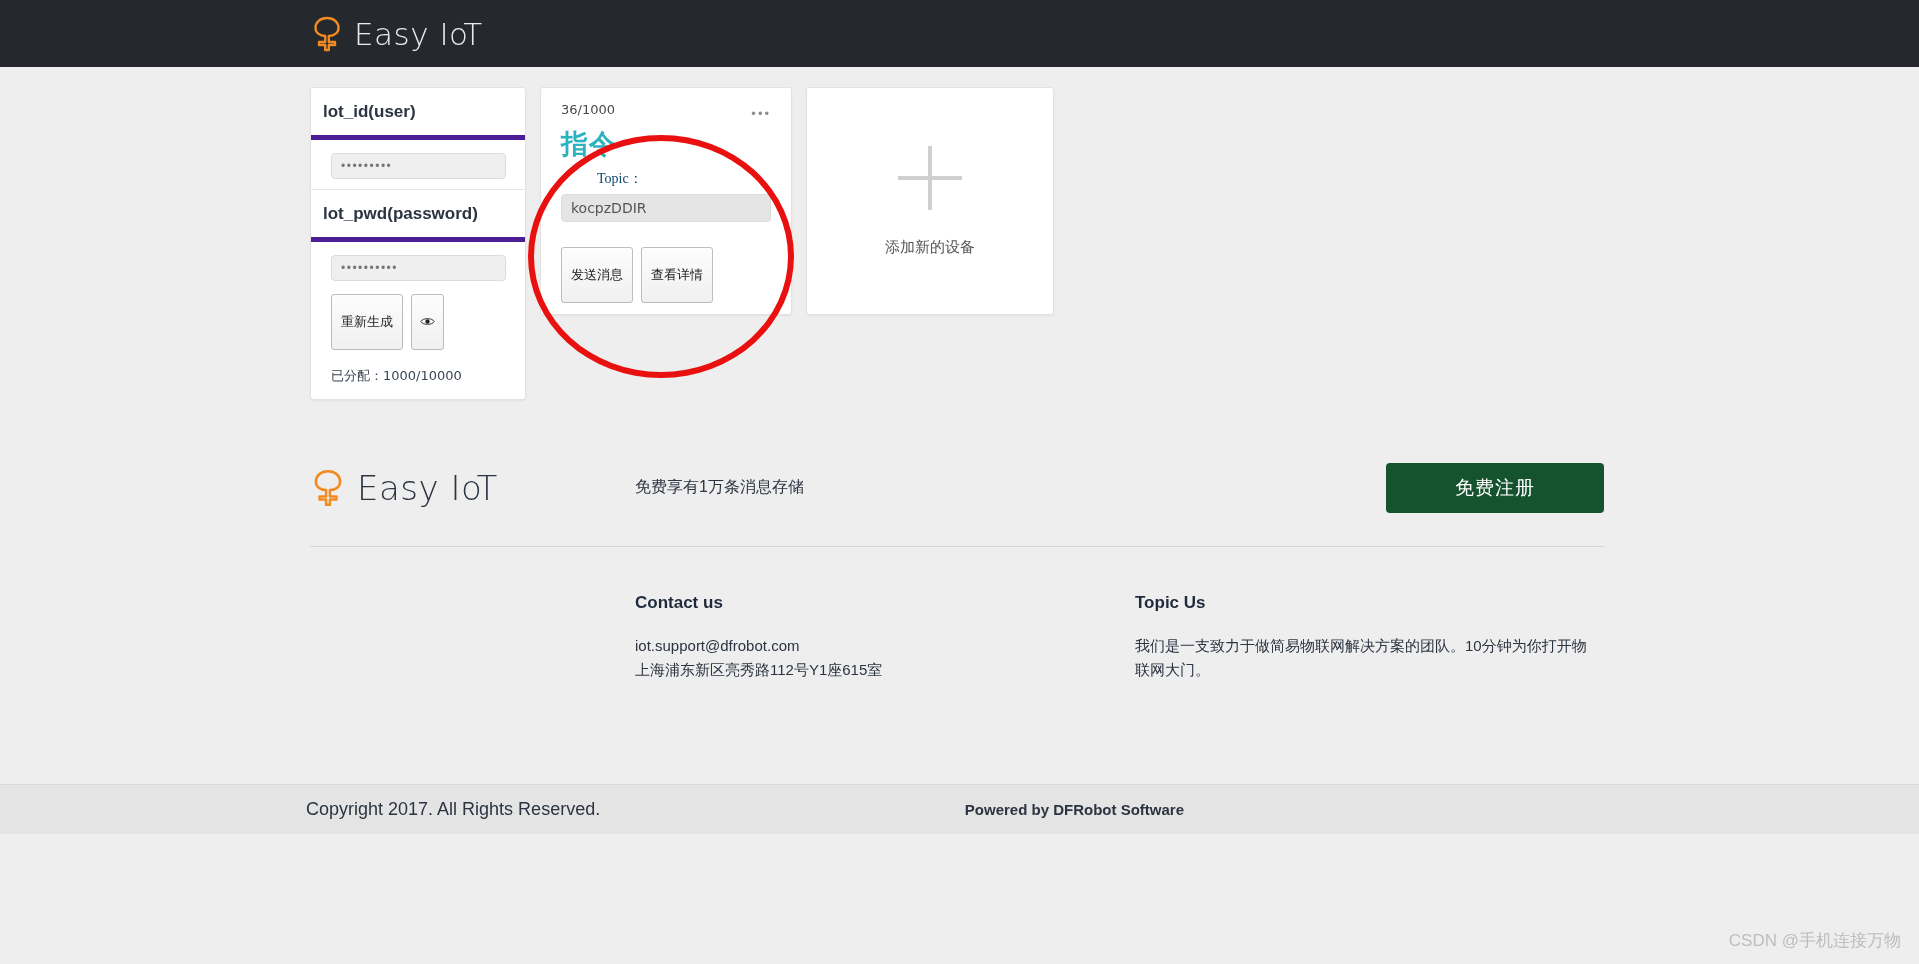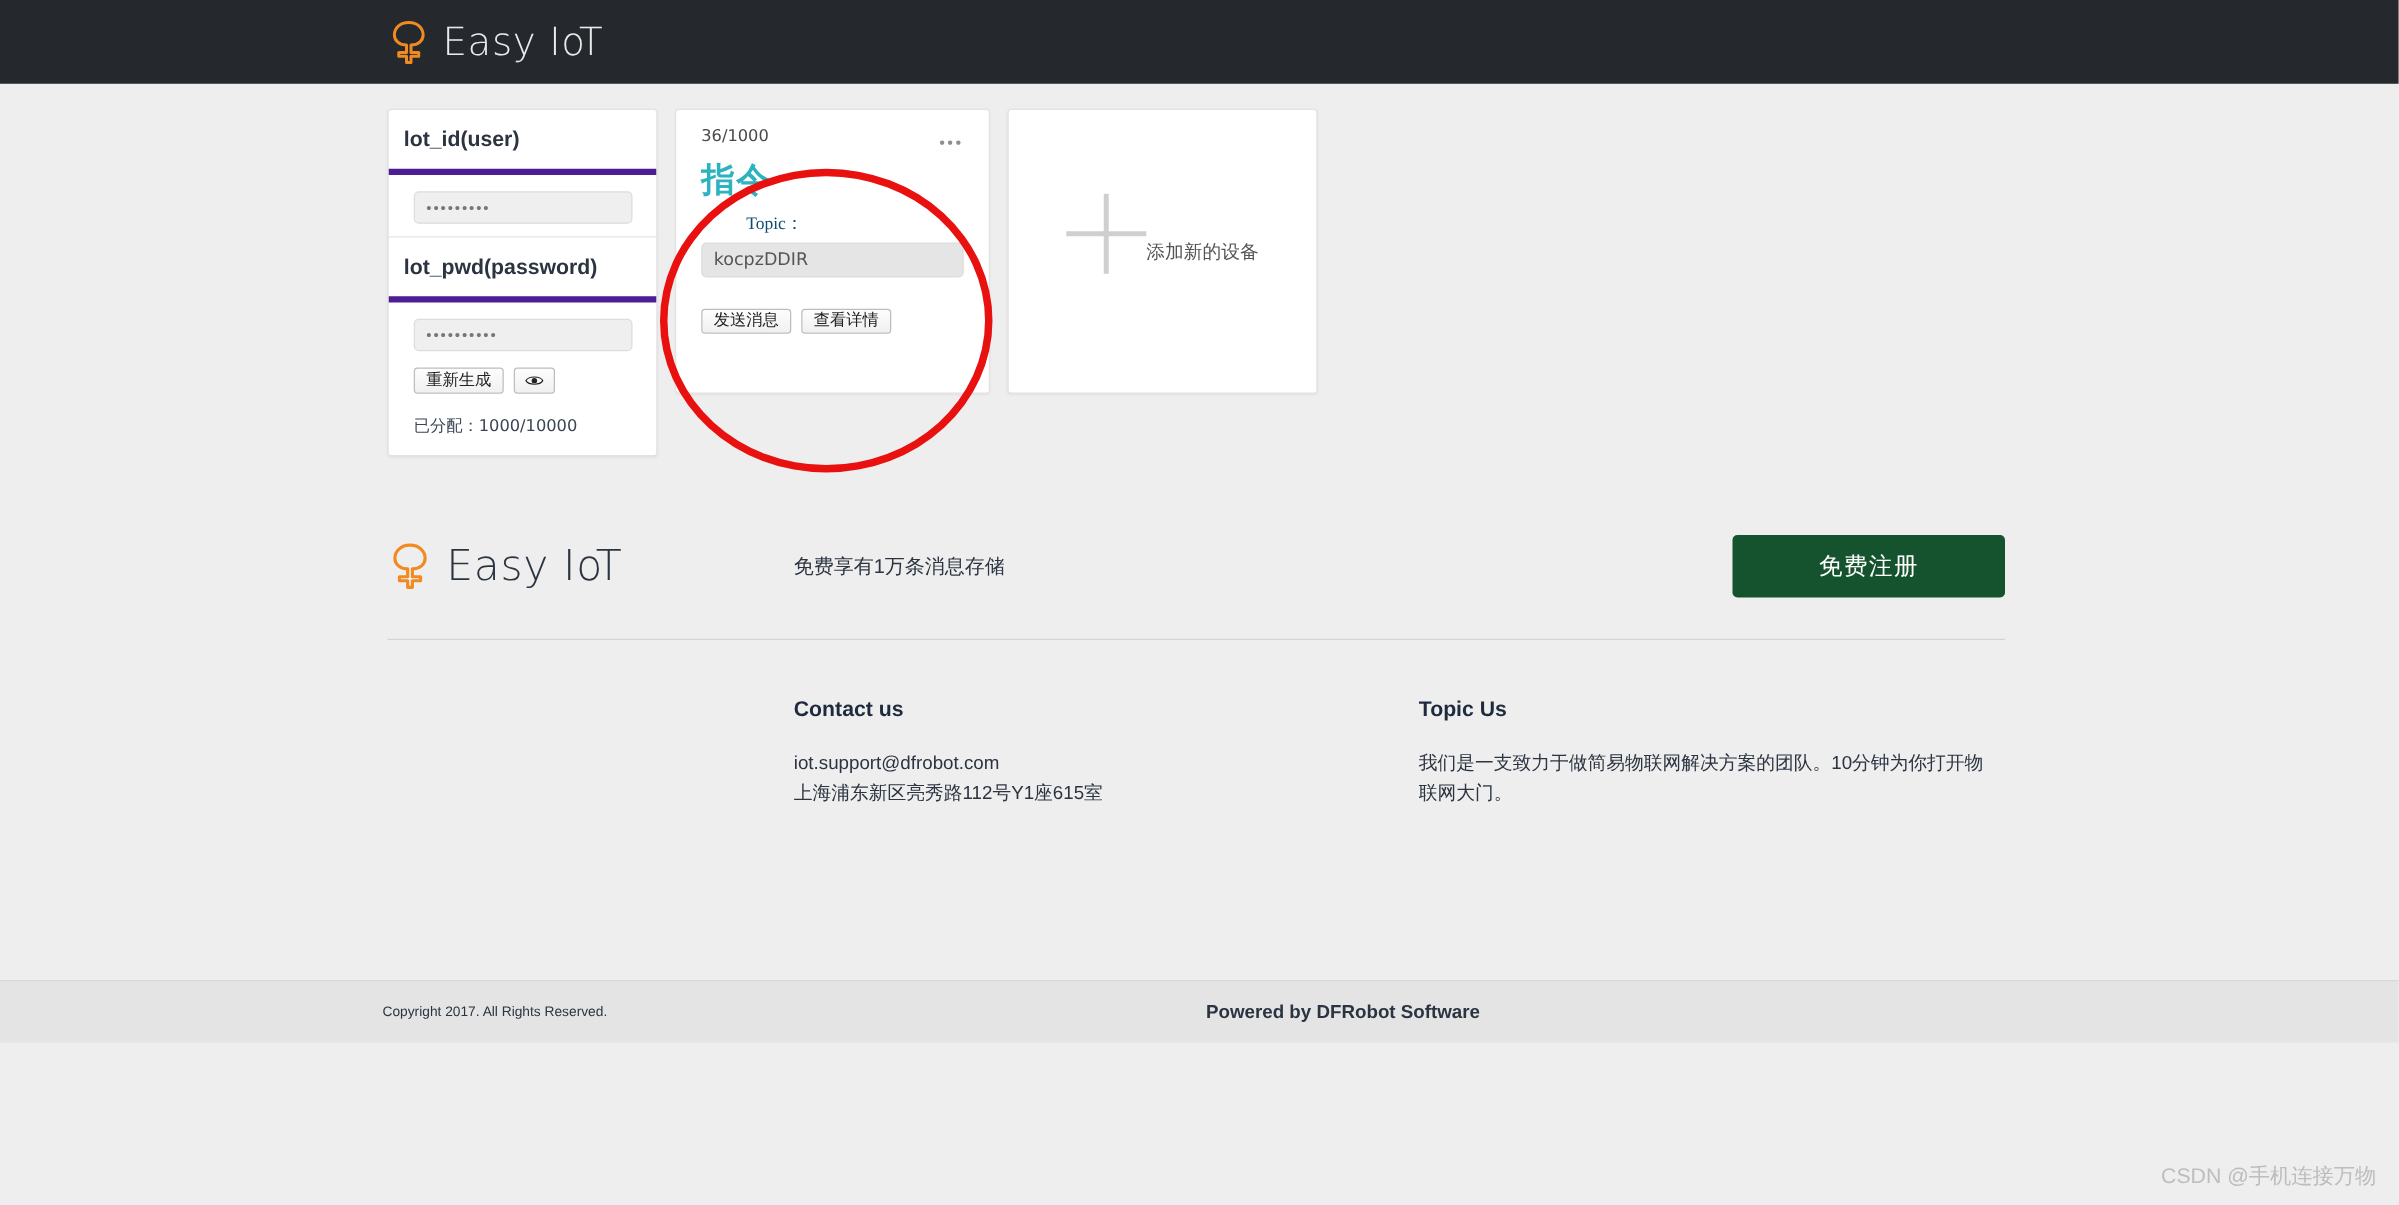--- a/index.html
+++ b/index.html
@@ -122,21 +122,21 @@
     letter-spacing: 1.5px;
     cursor: text;
   }
   .btn-row { display: flex; gap: 8px; margin-top: 13px; }
   .btn-sm {
     background: linear-gradient(#fdfdfd, #f0f0f0);
     border: 1px solid #bdbdbd;
     border-radius: 3px;
     font-size: 13px;
     color: #222;
-    padding: 0 9px;
+    padding: 18px 9px;
     cursor: pointer;
     line-height: 1.35;
     font-family: "DejaVu Sans", sans-serif;
   }
   .btn-icon { padding: 4px 8px; display:flex; align-items:center; }
   .eye { width: 15px; height: 11px; display: block; }
   .alloc {
     font-size: 13px;
     color: #3b4654;
     margin-top: 17px;
@@ -191,21 +191,21 @@
     cursor: text;
     font-family: "DejaVu Sans", sans-serif;
   }
   .topic-btns { display: flex; gap: 8px; margin-top: 25px; }
 
   
   .add-card {
     width: 248px;
     height: 228px;
     display: flex;
-    flex-direction: row;
+    flex-direction: column;
     align-items: center;
     justify-content: center;
     cursor: pointer;
   }
   .plus { position: relative; width: 64px; height: 64px; margin-bottom: 28px; }
   .plus::before, .plus::after {
     content: ""; position: absolute; background: #cfcfcf;
   }
   .plus::before { left: 0; top: 30px; width: 64px; height: 4px; }
   .plus::after { top: 0; left: 30px; width: 4px; height: 64px; }
@@ -283,21 +283,21 @@
     left: 0; right: 0;
     top: 784px;
     height: 50px;
     background: #e4e4e4;
     border-top: 1px solid #d8d8d8;
     display: flex;
     align-items: center;
   }
   .copyright {
     margin-left: 306px;
-    font-size: 11px;
+    font-size: 18px;
     color: #2b3440;
   }
   .powered {
     position: absolute;
     right: 735px;
     font-size: 15px;
     color: #2b3440;
     font-weight: bold;
     white-space: nowrap;
   }

